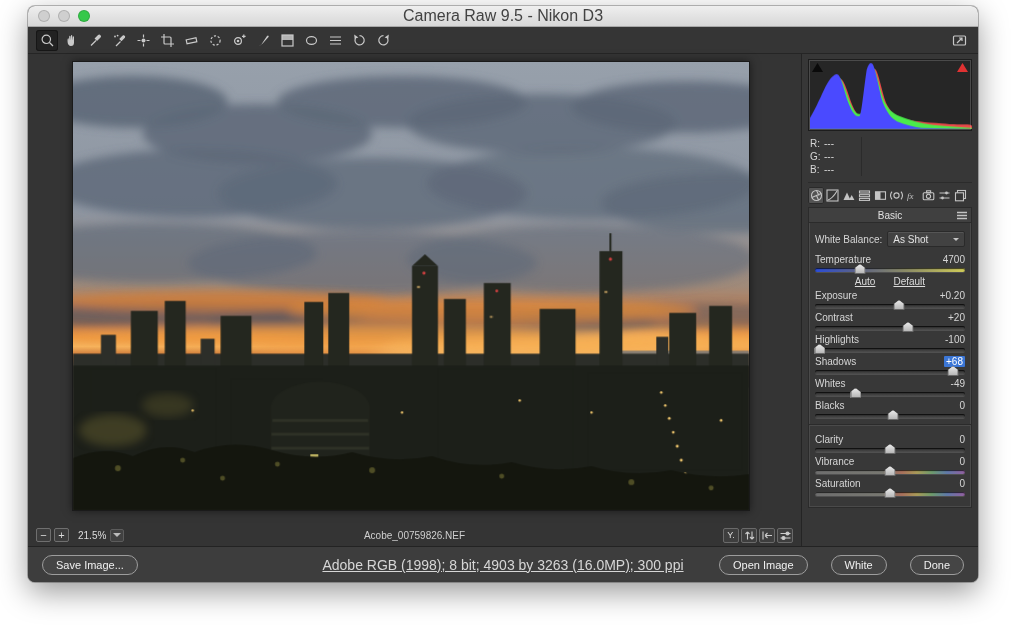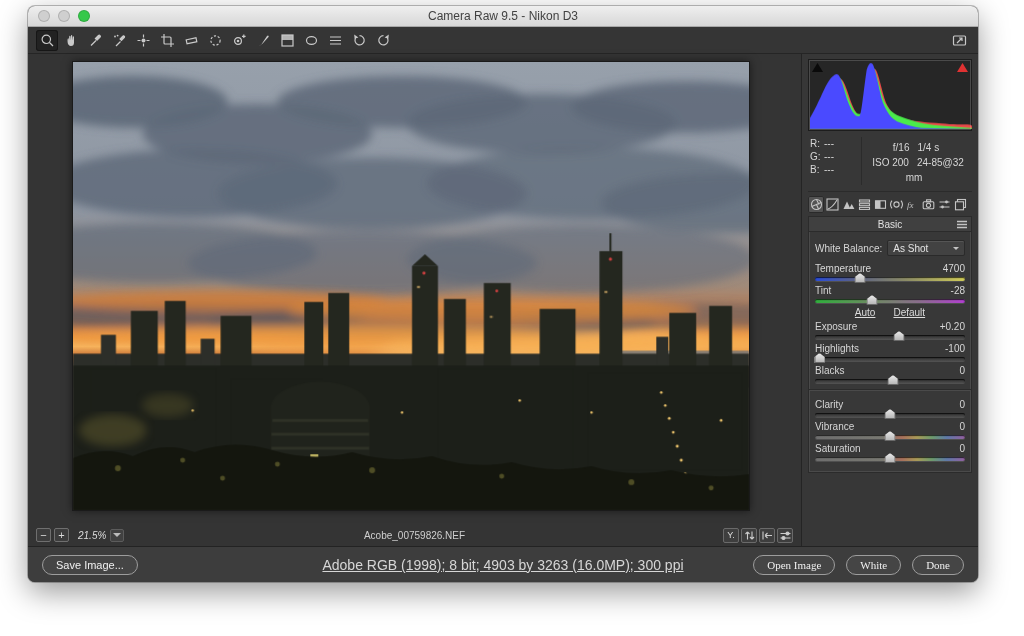--- a/index.html
+++ b/index.html
@@ -7,40 +7,40 @@
               font-family:"Liberation Sans", sans-serif; }
   .win { position:absolute; left:28px; top:6px; width:950px; height:576px;
          border-radius:7px; box-shadow:0 10px 30px rgba(0,0,0,.4), 0 0 0 1px rgba(0,0,0,.25);
          display:flex; flex-direction:column; overflow:hidden; background:#3a3a3a; }
   
   .titlebar { height:21px; background:linear-gradient(#efefef,#d7d7d7); border-bottom:1px solid #a8a8a8;
               display:flex; align-items:center; position:relative; flex:0 0 auto; }
   .lights { display:flex; gap:8px; margin-left:10px; }
   .light { width:12px; height:12px; border-radius:50%; border:1px solid rgba(0,0,0,.15); }
   .l-gray { background:#cfcfcf; } .l-green { background:#35c84a; }
-  .title { position:absolute; left:0; right:0; text-align:center; font-size:12px; color:#424242; }
+  .title { position:absolute; left:0; right:0; text-align:center; font-size:16px; color:#424242; }
   
   .toolbar { height:27px; background:#353535; border-bottom:1px solid #252525; display:flex;
              align-items:center; padding:0 8px; gap:2px; flex:0 0 auto; }
   .tool { width:22px; height:21px; display:flex; align-items:center; justify-content:center;
           border-radius:3px; cursor:pointer; }
   .tool.active { background:#222; box-shadow:inset 0 0 0 1px #161616; }
   .tool svg { display:block; }
   .tb-spacer { flex:1; }
   
   .main { flex:1; display:flex; min-height:0; }
   .previewcol { flex:1; display:flex; flex-direction:column; background:#343434; border-right:1px solid #242424; }
   .canvas { flex:1; position:relative; }
   .photo { position:absolute; left:44px; top:7px; width:678px; height:450px;
            border:1px solid #1a1a1a; box-shadow:0 0 8px rgba(0,0,0,.5); }
   .photo svg { display:block; width:100%; height:100%; }
   .pbar { height:22px; display:flex; align-items:center; padding:0 8px; position:relative; flex:0 0 auto; }
   .zbox { width:15px; height:14px; border:1px solid #6f6f6f; border-radius:2px; color:#ddd; font-size:11px;
           line-height:12px; text-align:center; margin-right:3px; cursor:pointer; background:#3d3d3d; }
-  .zlevel { color:#ddd; font-size:10px; margin:0 4px 0 6px;font-style:italic; }
+  .zlevel { color:#ddd; font-size:10px; margin:0 4px 0 6px; }
   .zchev { width:14px; height:13px; border:1px solid #5c5c5c; border-radius:2px; background:#414141;
            display:flex; align-items:center; justify-content:center; cursor:pointer; }
   .zchev i { border:4px solid transparent; border-top-color:#bbb; margin-top:4px; }
   .fname { position:absolute; left:0; right:0; text-align:center; color:#cfcfcf; font-size:10px; }
   .pright { margin-left:auto; display:flex; gap:2px; z-index:1; }
   .pbtn { width:16px; height:15px; border:1px solid #6a6a6a; border-radius:2px; background:#3e3e3e;
           color:#ddd; display:flex; align-items:center; justify-content:center; cursor:pointer; font-size:9px; }
   
   .rpanel { width:176px; background:#373737; padding:5px 6px 0 6px; flex:0 0 auto; font-size:10px; color:#d6d6d6; }
   .histo { position:relative; height:72px; background:#262626; border:1px solid #1d1d1d;
@@ -81,21 +81,21 @@
            background:linear-gradient(#ececec,#b2b2b2); clip-path:polygon(50% 0,100% 42%,100% 100%,0 100%,0 42%);
            box-shadow:inset 0 0 0 1px #6a6a6a; cursor:pointer; }
   .sdivider { border-top:1px solid #2b2b2b; border-bottom:1px solid #4a4a4a; margin:6px -6px 7px -6px; }
   
   .bottombar { height:36px; background:#3d3d3d; border-top:1px solid #232323; display:flex;
                align-items:center; padding:0 14px; position:relative; flex:0 0 auto; }
   .pill { height:20px; border:1px solid #9d9d9d; border-radius:10px; background:#454545; color:#f0f0f0;
           font-size:11px; padding:0 13px; display:flex; align-items:center; cursor:pointer; white-space:nowrap; }
   .wflink { position:absolute; left:0; right:0; text-align:center; pointer-events:none; }
   .wflink a { color:#d6d6d6; font-size:14px; text-decoration:underline; pointer-events:auto; cursor:pointer;margin-top:8px; }
-  .rbtns { margin-left:auto; display:flex; gap:11px; z-index:1;font-family:Liberation Serif, serif; }
+  .rbtns { margin-left:auto; display:flex; gap:23px; z-index:1; }
 </style>
 </head>
 <body>
 
 <div class="win">
 
   <div class="titlebar">
     <div class="lights">
       <span class="light l-gray"></span>
       <span class="light l-gray"></span>
@@ -390,24 +390,20 @@
             </svg>
         </span>
       </div>
 
       <div class="exif">
         <div class="rgbcol">
           <div><b>R:</b><span>---</span></div>
           <div><b>G:</b><span>---</span></div>
           <div><b>B:</b><span>---</span></div>
         </div>
-        <div class="expcol">
-          <div><span>f/16</span><span>1/4 s</span></div>
-          <div><span>ISO 200</span><span>24-85@32 mm</span></div>
-        </div>
       </div>
 
       <div class="tabs" id="tabs">
           <span class="tab active">
             <svg width="13" height="13" viewBox="0 0 13 13" fill="none" stroke="#c4c4c4" stroke-width="1.1">
               <circle cx="6.5" cy="6.5" r="5"></circle>
               <path d="M6.5,1.5 L9,6.5 M11.3,4.5 L6.5,6.5 M8.5,11 L6.5,6.5 M1.8,8.5 L6.5,6.5"></path>
             </svg>
           </span>
           <span class="tab">
@@ -487,46 +483,64 @@
         <div class="sliders" id="sliders">
             <div class="slid">
               <div class="srow">
        <span class="slabel">Temperature</span>
        <span class="sval">4700</span>
      </div>
      <div class="track t-temp">
        <span class="thumb" style="left:30%"></span>
      </div>
             </div>
-            <div class="slid">
-              <div class="srow">
-       <span class="slabel">Tint</span>
-       <span class="sval">-28</span>
-     </div>
-     <div class="track t-tint">
-       <span class="thumb" style="left:38%"></span>
-     </div>
-            </div>
             <div class="links"><a>Auto</a><a>Default</a></div>
             <div class="slid">
               <div class="srow">
        <span class="slabel">Exposure</span>
        <span class="sval">+0.20</span>
      </div>
      <div class="track t-plain">
        <span class="thumb" style="left:56%"></span>
      </div>
             </div>
             <div class="slid">
               <div class="srow">
+       <span class="slabel">Contrast</span>
+       <span class="sval">+20</span>
+     </div>
+     <div class="track t-plain">
+       <span class="thumb" style="left:62%"></span>
+     </div>
+            </div>
+            <div class="slid">
+              <div class="srow">
        <span class="slabel">Highlights</span>
        <span class="sval">-100</span>
      </div>
      <div class="track t-plain">
        <span class="thumb" style="left:3%"></span>
+     </div>
+            </div>
+            <div class="slid">
+              <div class="srow">
+       <span class="slabel">Shadows</span>
+       <span class="sval sel">+68</span>
+     </div>
+     <div class="track t-plain">
+       <span class="thumb" style="left:92%"></span>
+     </div>
+            </div>
+            <div class="slid">
+              <div class="srow">
+       <span class="slabel">Whites</span>
+       <span class="sval">-49</span>
+     </div>
+     <div class="track t-plain">
+       <span class="thumb" style="left:27%"></span>
      </div>
             </div>
             <div class="slid">
               <div class="srow">
        <span class="slabel">Blacks</span>
        <span class="sval">0</span>
      </div>
      <div class="track t-plain">
        <span class="thumb" style="left:52%"></span>
      </div>

